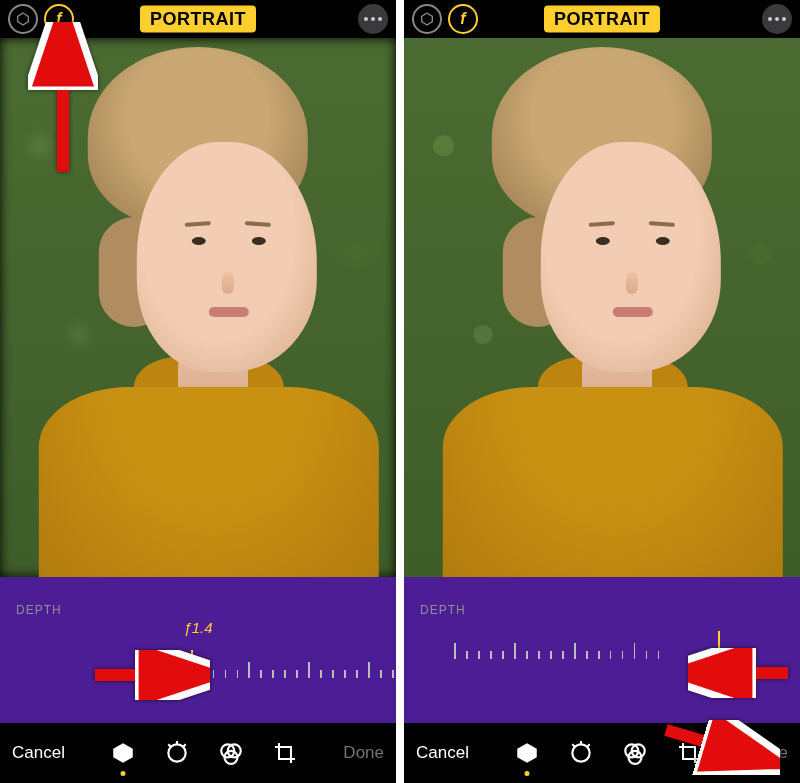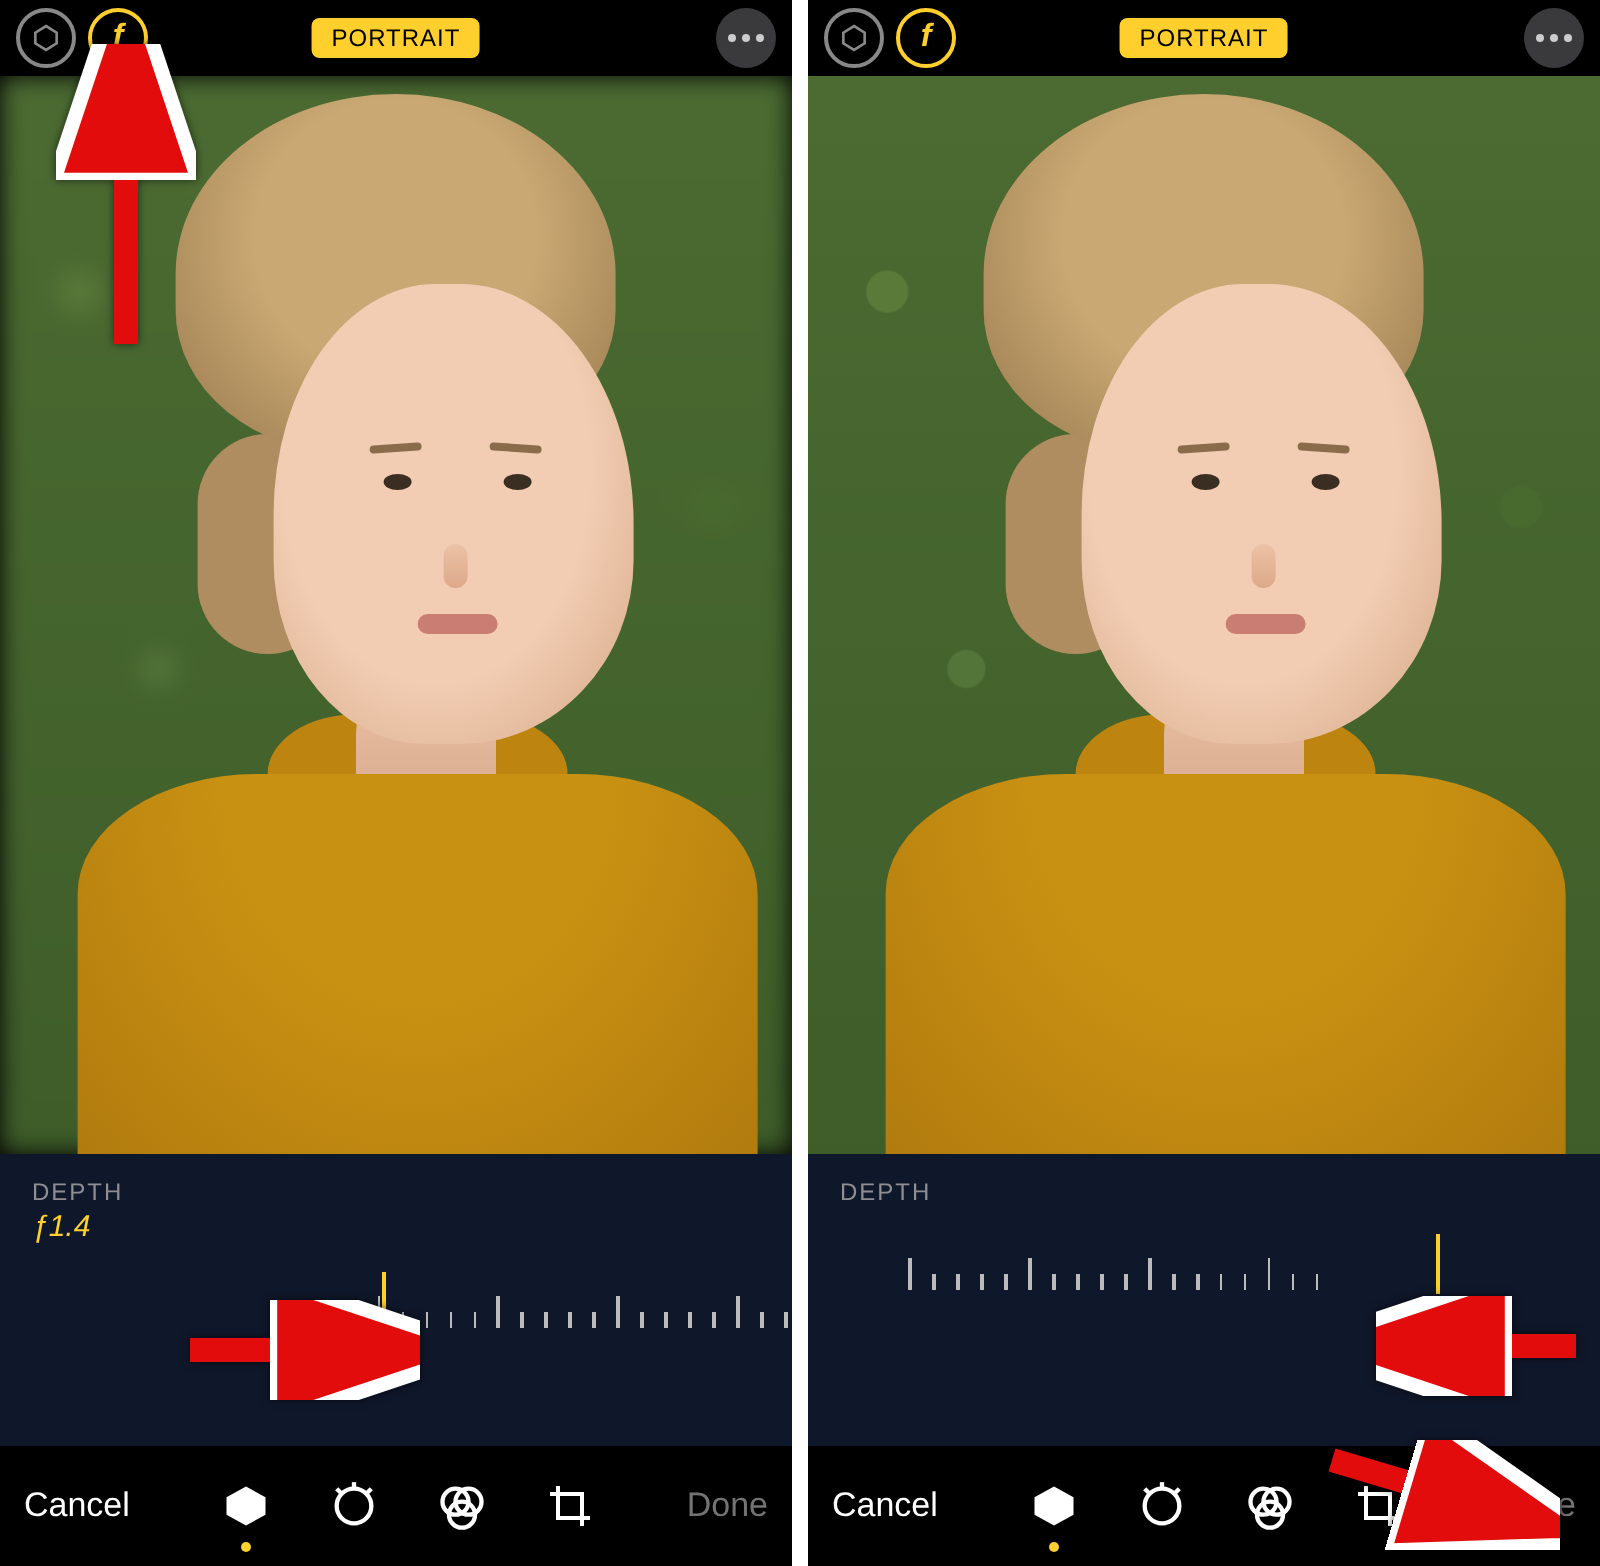--- a/index.html
+++ b/index.html
@@ -40,22 +40,22 @@
     margin-right: 6px;
   }
   .icon-circle.yellow { border-color: #ffcf2e; color:#ffcf2e; }
   .icon-circle svg { width:16px; height:16px; }
   .badge {
     position: absolute;
     left: 50%; top: 50%;
     transform: translate(-50%,-50%);
     background: #ffcf2e;
     color: #000;
-    font-weight: 400;
-    font-size: 12px;
+    font-weight: 700;
+    font-size: 18px;
     letter-spacing: 0.5px;
     padding: 3px 10px;
     border-radius: 4px;
     text-align: right;
   }
   .more-btn {
     margin-left: auto;
     width: 30px; height: 30px;
     border-radius: 50%;
     background: #3a3a3c;
@@ -130,30 +130,30 @@
   .brow { position:absolute; width:26px;height:4px;background:#8a6b4a;border-radius:3px;}
   .brow.l{ top:80px; left:48px; transform:rotate(-4deg);}
   .brow.r{ top:80px; left:108px; transform:rotate(4deg);}
   .nose { position:absolute; top:130px; left:85px; width:12px;height:22px;
           background:linear-gradient(#edc2a6,#dca98a); border-radius:6px;}
   .lips { position:absolute; top:165px; left:72px; width:40px; height:10px;
           background:#c97d73; border-radius:6px;}
   
   .depth-section {
     flex:1;
-    background:#0f172a;
-    padding: 12px 16px 0 16px;
+    background:#4c1d95;
+    padding: 26px 16px 0 16px;
     color:#888;
     position:relative;
   }
   .depth-label {
     font-size:12px; letter-spacing:1px; color:#8e8e93;
   }
   .fvalue {
-    color:#ffcf2e; font-size:15px; font-style:italic; margin-top:2px;
+    text-align:center; color:#ffcf2e; font-size:15px; font-style:italic; margin-top:2px;
   }
   .slider {
     position:relative;
     height:44px;
     margin-top:6px;
   }
   .ticks {
     position:absolute; bottom:8px; height:20px; display:flex; align-items:flex-end;
   }
   .tick { width:1.6px; background:#bbb; margin:0 5.2px; height:8px;}

